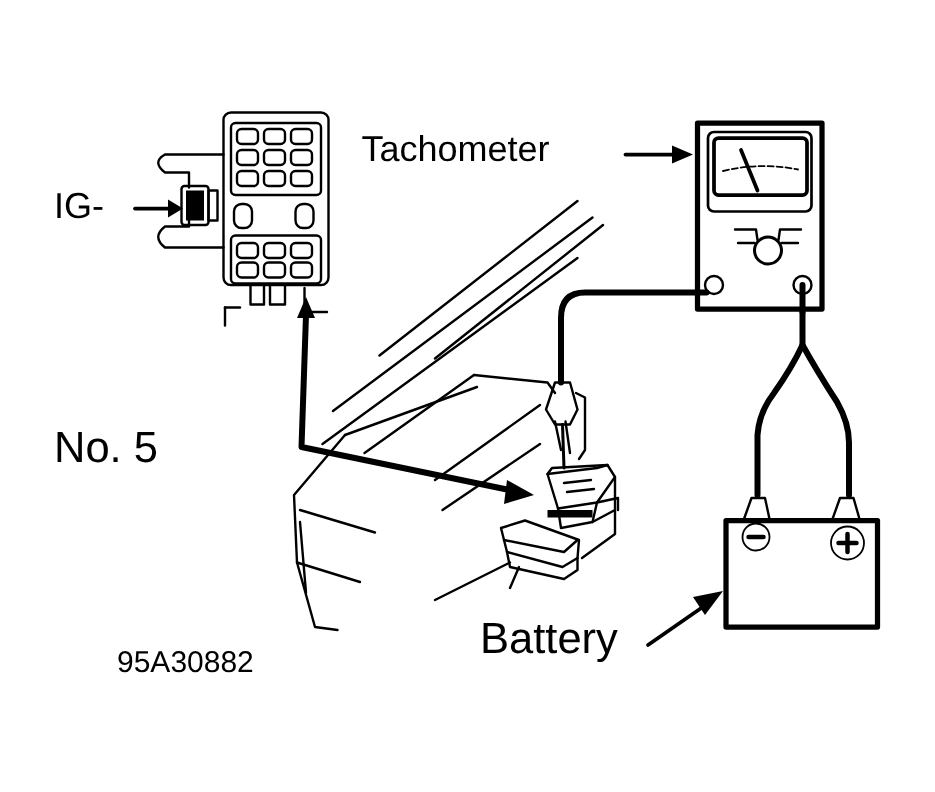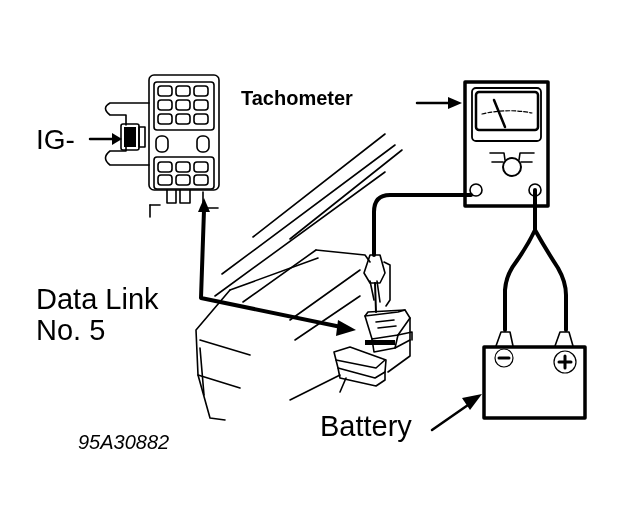--- a/index.html
+++ b/index.html
@@ -1,24 +1,24 @@
 <!DOCTYPE html>
 <html><head>
   <meta charset="utf-8">
   <style>
     html, body { margin: 0; padding: 0; background: #ffffff; }
     body { width: 623px; height: 528px; position: relative; overflow: hidden; font-family: "Liberation Sans", sans-serif; color: #000; }
     svg.art { position: absolute; left: 0; top: 0; }
     .lbl { position: absolute; font-family: "Liberation Sans", sans-serif; color: #000; white-space: nowrap; line-height: 1; }
-    .lbl-ig { left: 36px; top: 126px; font-size: 28px; }
-    .lbl-tach { left: 241px; top: 88px; font-size: 20px; font-weight: bold; }
+    .lbl-ig { left: 36px; top: 126px; font-size: 24px; }
+    .lbl-tach { left: 241px; top: 88px; font-size: 24px; }
     .lbl-dlc { left: 36px; top: 284px; font-size: 29px; line-height: 31px; }
     .lbl-dlc span { display: block; }
     .lbl-batt { left: 320px; top: 412px; font-size: 29px; }
-    .lbl-code { left: 78px; top: 432px; font-size: 20px; font-style: italic; }
+    .lbl-code { left: 78px; top: 432px; font-size: 20px; }
   </style>
 </head>
 <body>
 
 <svg class="art" width="623" height="528" viewBox="0 0 623 528" xmlns="http://www.w3.org/2000/svg">
   <g fill="none" stroke="#000" stroke-width="1.6" stroke-linejoin="round" stroke-linecap="round">
 
     <g>
       <line x1="253" y1="237" x2="385" y2="134"></line>
       <line x1="290" y1="239" x2="402" y2="150"></line>
@@ -156,17 +156,16 @@
     <g>
       <line x1="432" y1="430" x2="468" y2="405" stroke-width="2.5"></line>
       <polygon points="462,398 482,394 470,410" fill="#000" stroke="none"></polygon>
     </g>
   </g>
 </svg>
 
 <div class="lbl lbl-ig">IG-</div>
 <div class="lbl lbl-tach">Tachometer</div>
 <div class="lbl lbl-dlc">
-  <span>Data Link</span>
   <span>No. 5</span>
 </div>
 <div class="lbl lbl-batt">Battery</div>
 <div class="lbl lbl-code">95A30882</div>
 
 </body></html>

